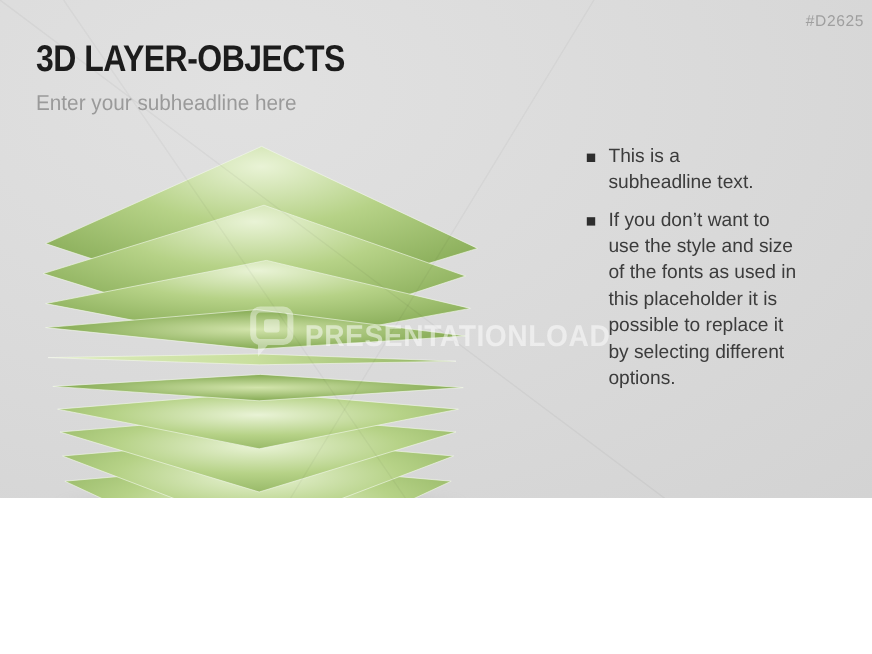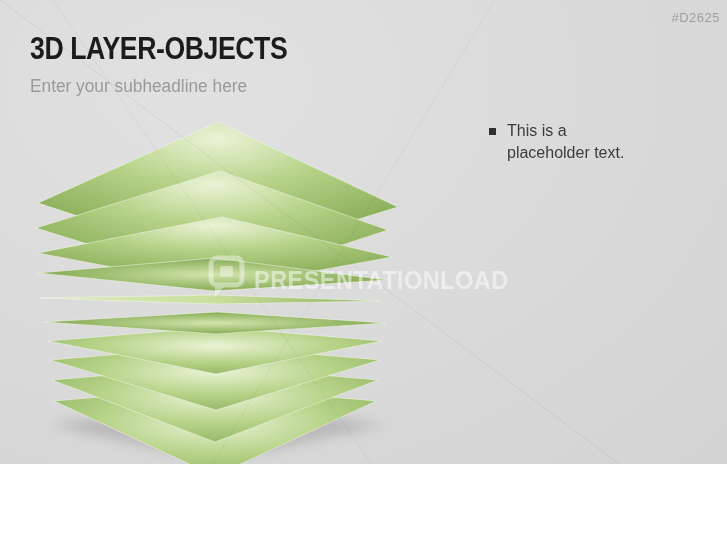--- a/index.html
+++ b/index.html
@@ -1,18 +1,18 @@
 <!DOCTYPE html>
 <html><head>
 <meta charset="utf-8">
 <style>
   html,body{margin:0;padding:0;}
   body{width:727px;height:545px;overflow:hidden;font-family:"Liberation Sans",sans-serif;}
   .slide{
-    position:relative;width:727px;height:464px;overflow:hidden;
+    position:relative;width:727px;height:415px;overflow:hidden;
     background:radial-gradient(ellipse at 28% 18%, #e1e1e1 0%, #dbdbdb 45%, #d3d3d3 100%);
   }
   .slide-id{
     position:absolute;top:10px;right:7px;
     font-size:13px;color:#9f9f9f;letter-spacing:.5px;
   }
   .title{
     position:absolute;left:30px;top:31px;
     font-size:31px;font-weight:700;color:#1c1c1c;
     letter-spacing:-.5px;white-space:nowrap;
@@ -104,21 +104,31 @@
       <polygon points="214,148 388,170 214,181 38,163" fill="url(#flatGrad)" stroke="#f3f8ea" stroke-width="0.7" stroke-opacity="0.75"></polygon>
 
       <polygon points="216,185 380,191 216,194 40,188" fill="url(#sliverGrad)" stroke="#f6faef" stroke-width="0.6" stroke-opacity="0.8"></polygon>
     </svg>
   </div>
 
   <div class="bullets">
     <div class="bullet-item">
       <span class="bullet-marker"></span>
       <div class="bullet-text">This is a
-placeholder text.</div>
+subheadline text.</div>
+    </div>
+    <div class="bullet-item">
+      <span class="bullet-marker"></span>
+      <div class="bullet-text">If you don’t want to
+use the style and size
+of the fonts as used in
+this placeholder it is
+possible to replace it
+by selecting different
+options.</div>
     </div>
   </div>
 
   <svg class="watermark-lines">
     <line x1="0" y1="0" x2="727" y2="545" stroke="#000000" stroke-opacity="0.04" stroke-width="1.2"></line>
     <line x1="53" y1="0" x2="427" y2="545" stroke="#000000" stroke-opacity="0.035" stroke-width="1.2"></line>
     <line x1="495" y1="0" x2="163" y2="545" stroke="#000000" stroke-opacity="0.035" stroke-width="1.2"></line>
   </svg>
 
   <div class="watermark">

